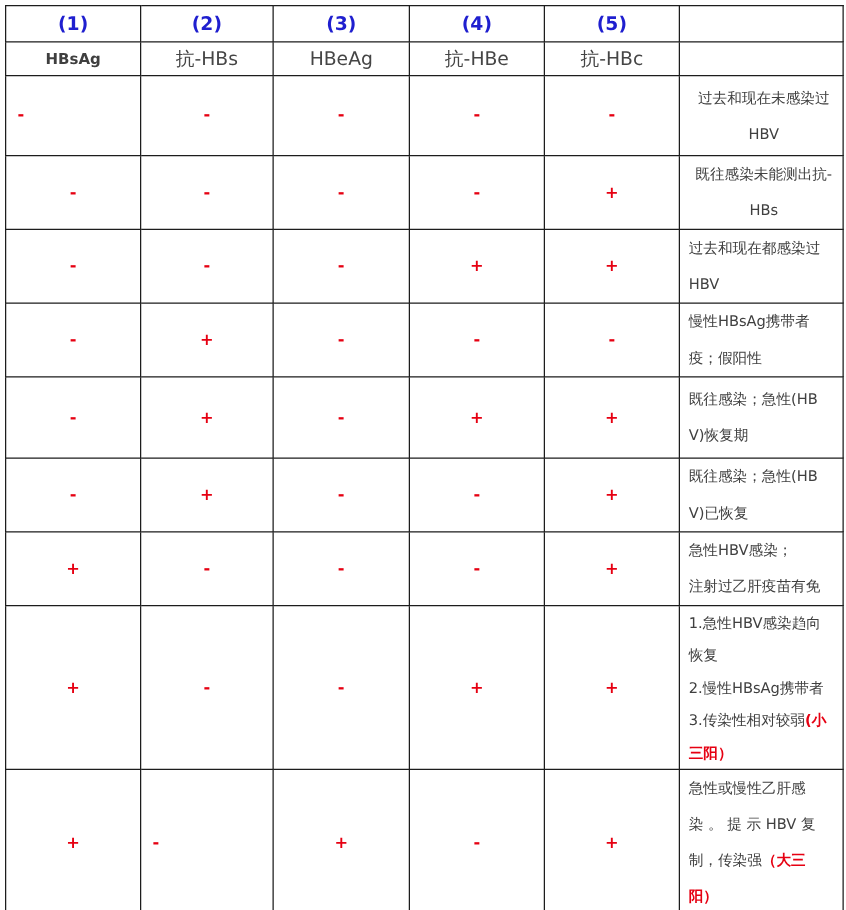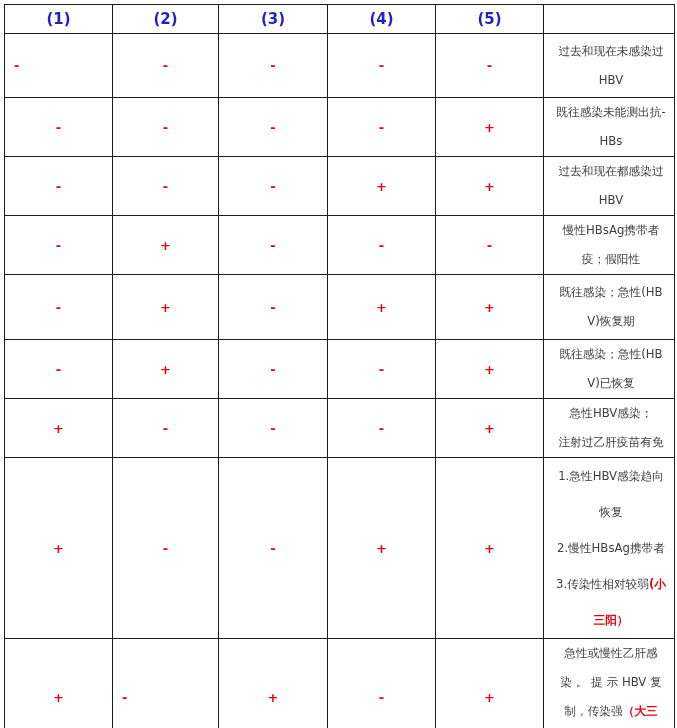--- a/index.html
+++ b/index.html
@@ -64,24 +64,24 @@
     text-align: left;
     padding-left: 9px;
   }
   td.note {
     color: #404040;
     font-size: 11.7px;
     line-height: 29px;
     padding: 0 3px 0 7px;
     white-space: pre-line;
     word-break: keep-all;
-    text-align: center;
+    text-align: left;
   }
   td.note.align-center { text-align: center; }
-  td.note.tight { line-height: 36px; margin-left: 44px; }
+  td.note.tight { line-height: 26px; margin-left: 44px; }
   td.note .red-seg {
     color: #e60012;
     font-weight: 700;
   }
 </style>
 </head>
 <body>
 
 <table class="sero">
   <colgroup>
@@ -94,20 +94,28 @@
   </colgroup>
   <thead>
     <tr class="num-row">
       <th class="col-num">(1)</th>
       <th class="col-num">(2)</th>
       <th class="col-num">(3)</th>
       <th class="col-num">(4)</th>
       <th class="col-num">(5)</th>
       <th></th>
     </tr>
+    <tr class="name-row">
+      <th class="col-name first">HBsAg</th>
+      <th class="col-name">抗-HBs</th>
+      <th class="col-name">HBeAg</th>
+      <th class="col-name">抗-HBe</th>
+      <th class="col-name">抗-HBc</th>
+      <th></th>
+    </tr>
   </thead>
   <tbody>
       <tr style="height: 64px;">
         <td class="marker left">-</td>
         <td class="marker">-</td>
         <td class="marker">-</td>
         <td class="marker">-</td>
         <td class="marker">-</td>
         <td class="note align-center"><span class="seg">过去和现在未感染过
 HBV</span></td>

